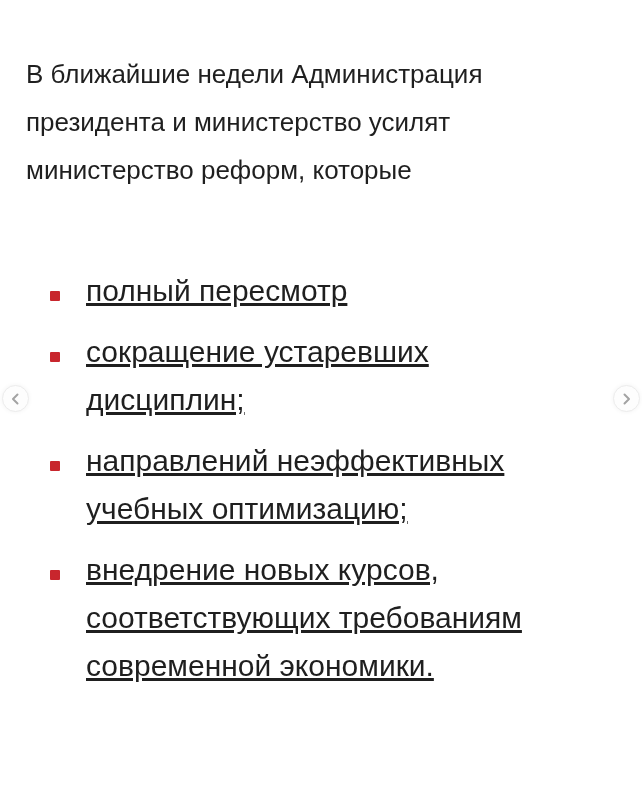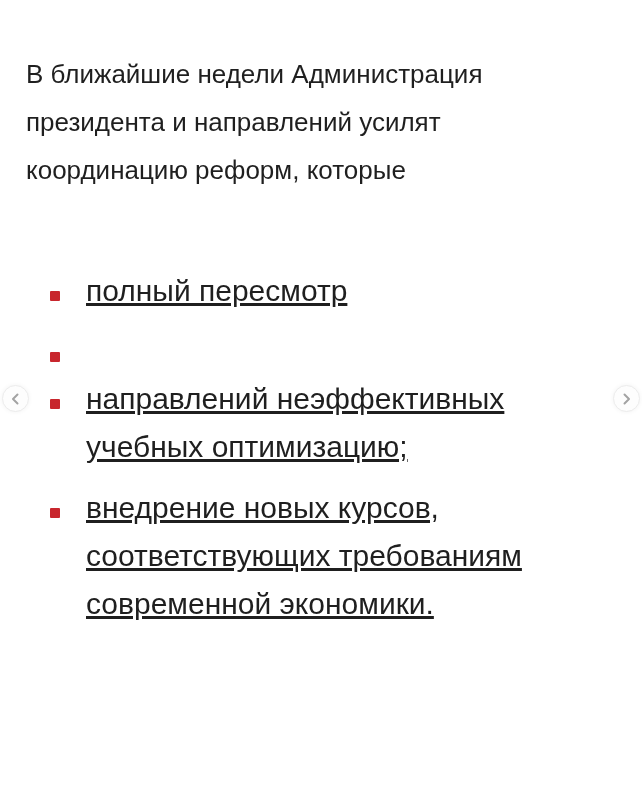--- a/index.html
+++ b/index.html
@@ -79,35 +79,39 @@
   .nav-btn.next { left: 613px; }
   .nav-btn svg { display: block; }
 </style>
 </head>
 <body>
 
 <div class="canvas">
 
   <div class="intro">
     <div class="line">В ближайшие недели Администрация</div>
-    <div class="line">президента и направлений усилят</div>
-    <div class="line">координацию реформ, которые</div>
+    <div class="line">президента и министерство усилят</div>
+    <div class="line">министерство реформ, которые</div>
   </div>
 
   <div class="bullets">
 
     <div class="bullet-item">
       <span class="bullet-marker"></span>
       <div class="bullet-text">
         <div class="line">полный пересмотр</div>
       </div>
     </div>
 
     <div class="bullet-item">
       <span class="bullet-marker"></span>
+      <div class="bullet-text">
+        <div class="line">сокращение устаревших</div>
+        <div class="line">дисциплин;</div>
+      </div>
     </div>
 
     <div class="bullet-item">
       <span class="bullet-marker"></span>
       <div class="bullet-text">
         <div class="line">направлений неэффективных</div>
         <div class="line">учебных оптимизацию;</div>
       </div>
     </div>
 

